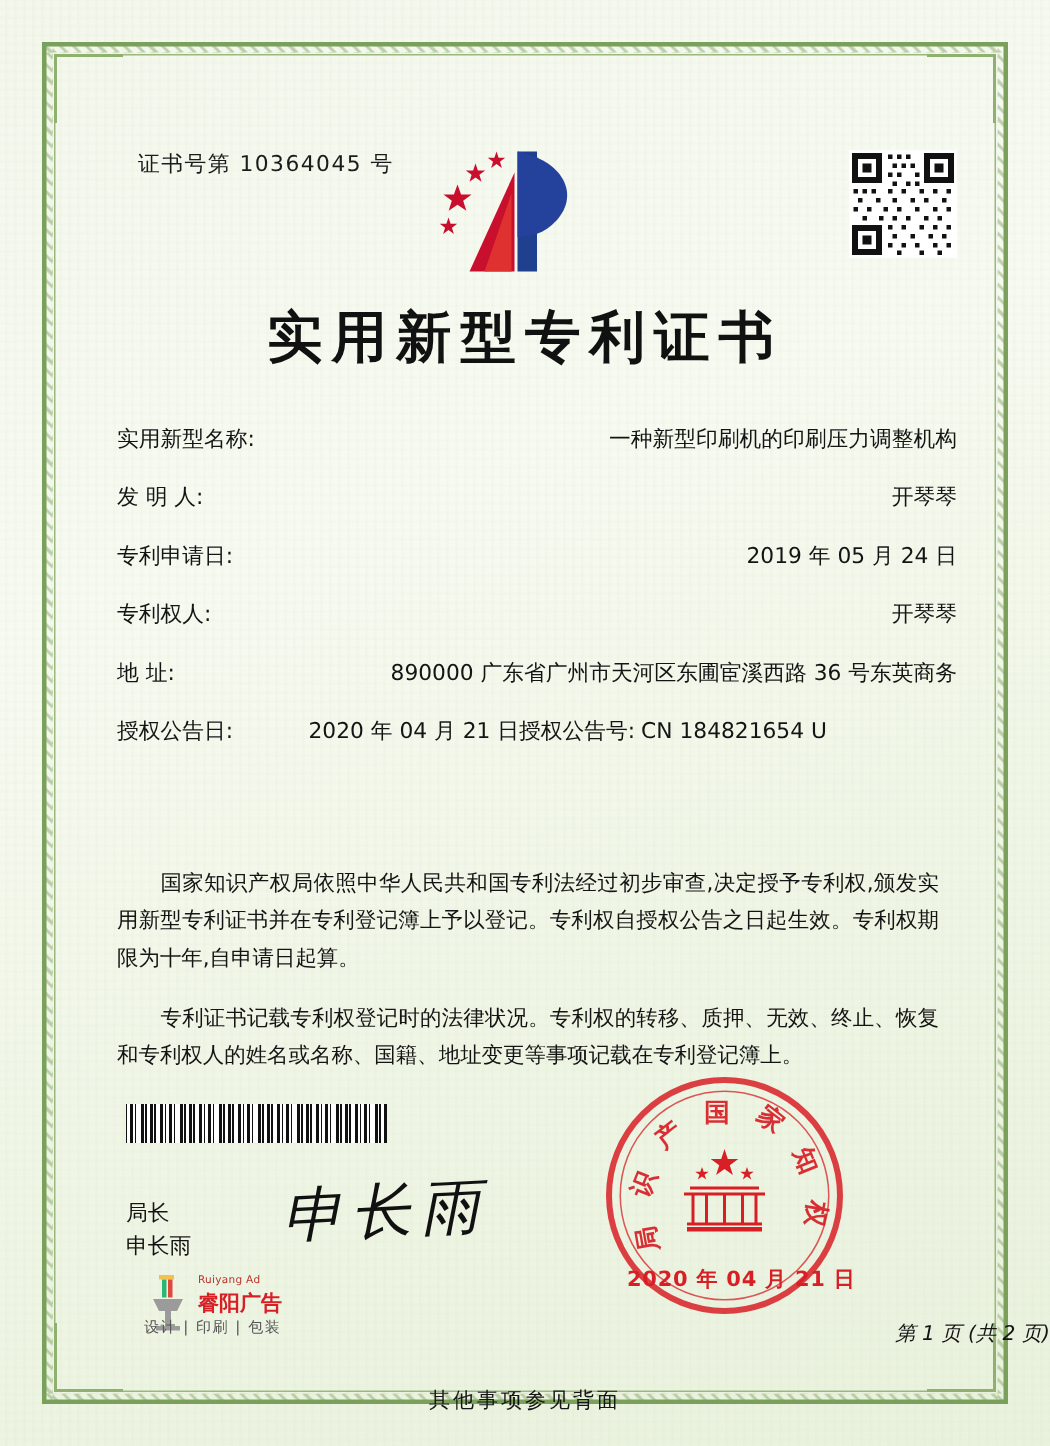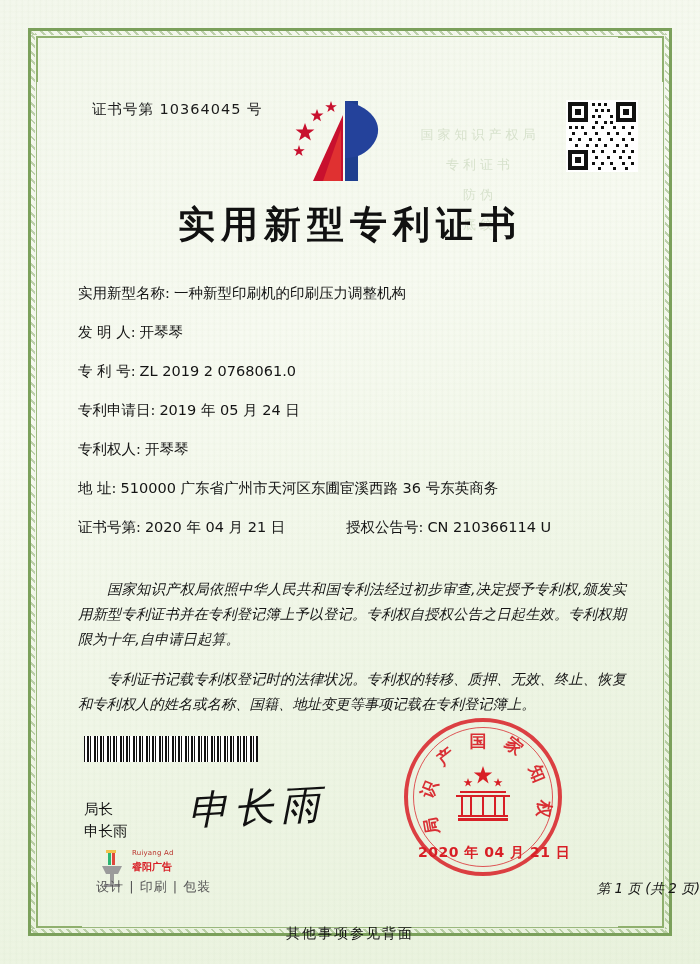--- a/index.html
+++ b/index.html
@@ -132,20 +132,21 @@
     top: 283px;
     width: 560px;
     font-size: 14.5px;
     color: #141414;
     line-height: 20px;
   }
   .field-row {
     display: flex;
     margin-bottom: 19px;
     align-items: flex-start;
+    text-align: right;
   }
   .field-label {
     white-space: nowrap;
     flex: 0 0 auto;
   }
   .field-value {
     margin-left: 4px;
     flex: 1 1 auto;
   }
   .field-row.two-col .col-a {
@@ -167,21 +168,20 @@
     top: 563px;
     width: 548px;
     font-size: 14.3px;
     line-height: 25px;
     color: #141414;
     text-align: justify;
   }
   .para {
     text-indent: 29px;
     margin-bottom: 2px;
-    font-style: italic;
   }
 
   
   .barcode {
     position: absolute;
     left: 84px;
     top: 736px;
     width: 174px;
     height: 26px;
     background: repeating-linear-gradient(90deg,
@@ -267,38 +267,38 @@
     position: absolute;
     left: 96px;
     top: 848px;
     width: 120px;
     height: 42px;
   }
   .logo-text-cn {
     position: absolute;
     left: 36px;
     top: 12px;
-    font-size: 10px;
+    font-size: 14px;
     color: #d81f26;
     font-weight: bold;
     letter-spacing: 0px;
   }
   .logo-text-en {
     position: absolute;
     left: 36px;
     top: 1px;
     font-size: 7px;
     color: #b9332b;
     letter-spacing: 0.2px;
   }
   .logo-sub {
     position: absolute;
     left: 0px;
     top: 30px;
-    font-size: 13px;
+    font-size: 10px;
     color: #555;
     letter-spacing: 1px;
     white-space: nowrap;
   }
 
   
   .page-no {
     position: absolute;
     left: 0; right: 0;
     top: 880px;
@@ -324,26 +324,20 @@
 
   <div class="paper-texture"></div>
   <div class="border-outer"></div>
   <div class="border-guilloche"></div>
   <div class="border-inner"></div>
   <div class="corner tl"></div>
   <div class="corner tr"></div>
   <div class="corner bl"></div>
   <div class="corner br"></div>
 
-  <div class="watermark">
-    <div class="wm-line">国家知识产权局</div>
-    <div class="wm-line">专利证书</div>
-    <div class="wm-line">防伪</div>
-    <div class="wm-line">底纹</div>
-  </div>
 
   <div class="cert-no">证书号第 10364045 号</div>
 
   <div class="emblem">
     <svg viewBox="0 0 110 92" width="110" height="92">
 
       <path d="M62 6 L62 86 L75 86 L75 6 Z" fill="#1f3f8f"></path>
       <path d="M62 6 C92 12, 104 34, 88 52 C80 61, 70 63, 62 63 Z" fill="#24429b"></path>
 
       <path d="M60 20 L60 86 L30 86 Z" fill="#c8102e"></path>
@@ -436,43 +430,39 @@
   <div class="fields">
     <div class="field-row">
       <span class="field-label">实用新型名称:</span>
       <span class="field-value">一种新型印刷机的印刷压力调整机构</span>
     </div>
     <div class="field-row">
       <span class="field-label">发 明 人:</span>
       <span class="field-value">开琴琴</span>
     </div>
     <div class="field-row">
-      <span class="field-label">专 利 号:</span>
-      <span class="field-value">ZL 2019 2 0768061.0</span>
-    </div>
-    <div class="field-row">
       <span class="field-label">专利申请日:</span>
       <span class="field-value">2019 年 05 月 24 日</span>
     </div>
     <div class="field-row">
       <span class="field-label">专利权人:</span>
       <span class="field-value">开琴琴</span>
     </div>
     <div class="field-row">
       <span class="field-label">地 址:</span>
-      <span class="field-value">510000 广东省广州市天河区东圃宦溪西路 36 号东英商务</span>
+      <span class="field-value">890000 广东省广州市天河区东圃宦溪西路 36 号东英商务</span>
     </div>
     <div class="field-row two-col" style="margin-top:19px;">
       <span class="col-a">
-        <span class="field-label">证书号第:</span>
+        <span class="field-label">授权公告日:</span>
         <span class="field-value">2020 年 04 月 21 日</span>
       </span>
       <span class="col-b">
         <span class="field-label">授权公告号:</span>
-        <span class="field-value">CN 210366114 U</span>
+        <span class="field-value">CN 184821654 U</span>
       </span>
     </div>
   </div>
 
   <div class="paras">
     <p class="para">国家知识产权局依照中华人民共和国专利法经过初步审查,决定授予专利权,颁发实用新型专利证书并在专利登记簿上予以登记。专利权自授权公告之日起生效。专利权期限为十年,自申请日起算。</p>
     <p class="para">专利证书记载专利权登记时的法律状况。专利权的转移、质押、无效、终止、恢复和专利权人的姓名或名称、国籍、地址变更等事项记载在专利登记簿上。</p>
   </div>
 
   <div class="barcode"></div>

